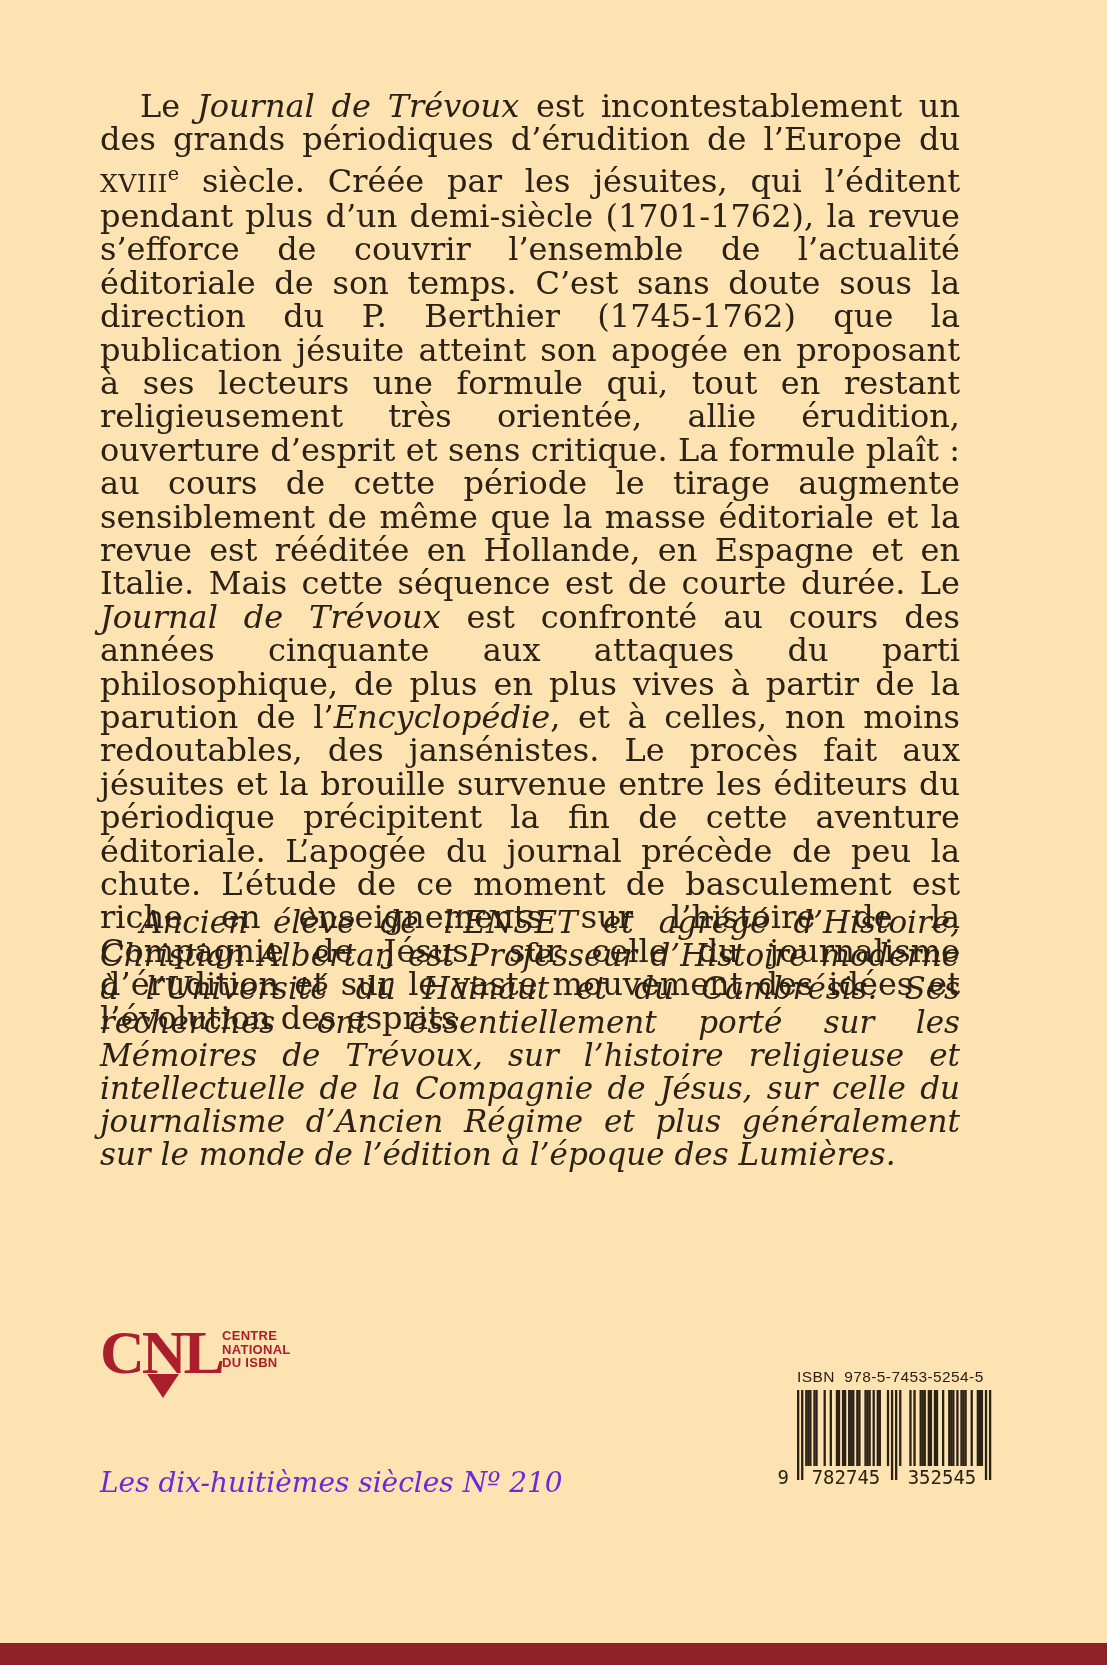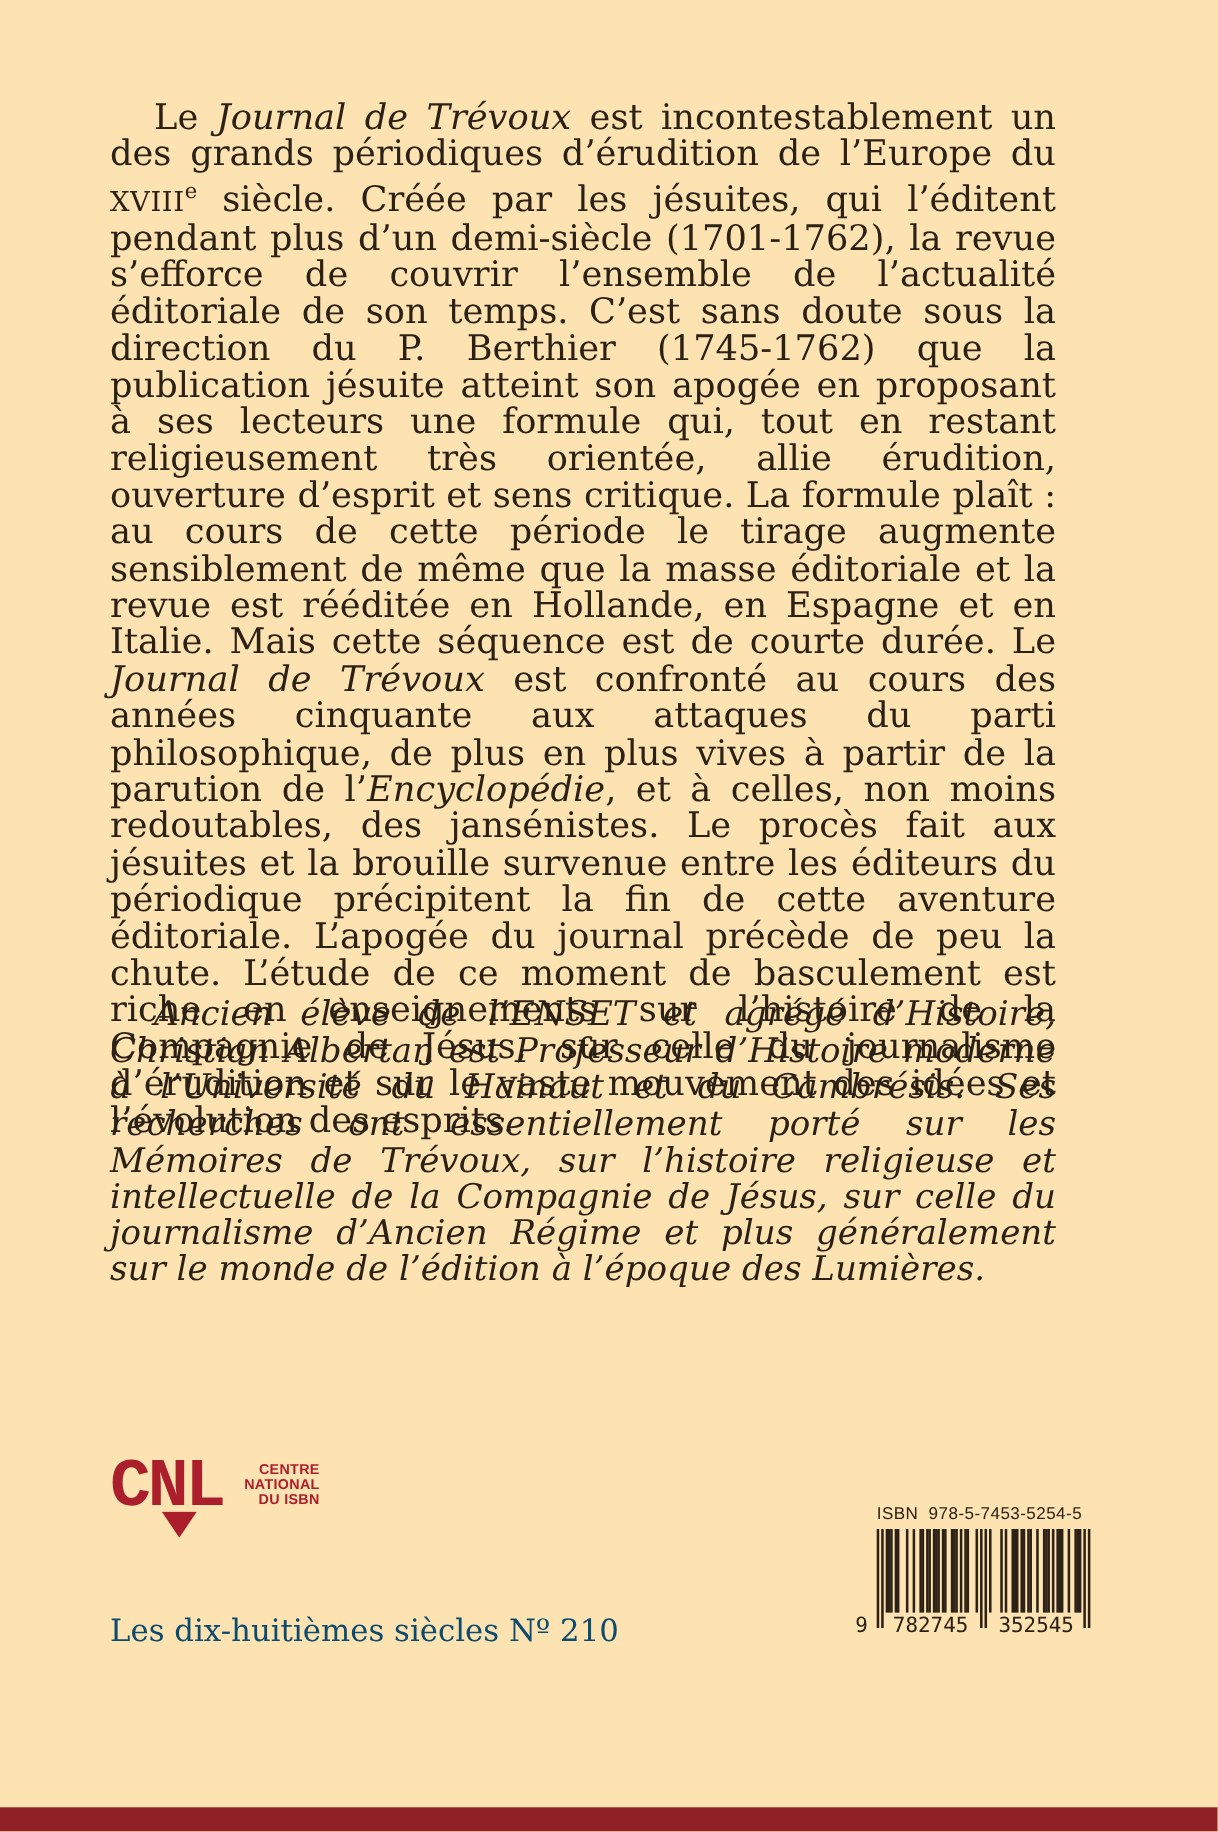--- a/index.html
+++ b/index.html
@@ -22,51 +22,51 @@
   .sup { font-size:0.6em; vertical-align:super; }
   .author-text {
     position:absolute; left:100px; top:906px; width:860px;
     font-style:italic;
     font-size:31px; line-height:33.2px;
     text-align:justify; text-indent:40px; margin:0;
     color:#2b2115;
   }
   .cnl-logo { position:absolute; left:100px; top:1322px; width:170px; height:82px; }
   .cnl-letters {
-    font-family:Liberation Mono, monospace;
+    font-family:Liberation Serif, serif;
     font-weight:800; font-size:62px; line-height:60px;
     letter-spacing:-3px; color:#ab1e2c;
   }
   .cnl-dip {
     position:absolute; left:47px; top:52px; width:32px; height:24px;
     background:#ab1e2c;
     clip-path:polygon(0 0, 100% 0, 50% 100%);
   }
   .cnl-caption {
     position:absolute; left:122px; top:7px;
     font-family:"Liberation Sans", sans-serif;
     font-weight:700; font-size:13px; line-height:13.5px;
-    letter-spacing:0.3px; color:#ab1e2c;text-align:right;
+    letter-spacing:0.3px; color:#ab1e2c;
   }
   .isbn-block { position:absolute; left:797px; top:1368px; width:194px; }
   .isbn-label {
     font-family:"Liberation Sans", sans-serif;
     font-size:15.5px; letter-spacing:0.4px;
     white-space:pre; color:#2b2115;
     margin:0 0 4px 0;
   }
   .barcode-svg { overflow:visible; display:block; }
   .barcode-svg text {
     font-family:"DejaVu Sans Mono", monospace;
     font-size:19px; fill:#2b2115;
   }
   .collection {
     position:absolute; left:100px; top:1466px;
-    font-size:28px;
-    color:#0c4a6e;
+    font-style:italic; font-size:28px;
+    color:#6d28d9;
   }
   .bottom-strip {
     position:absolute; left:0; bottom:0; width:100%; height:22px;
     background:#8e2026;
   }
 </style>
 </head>
 <body>
 
 <main>

